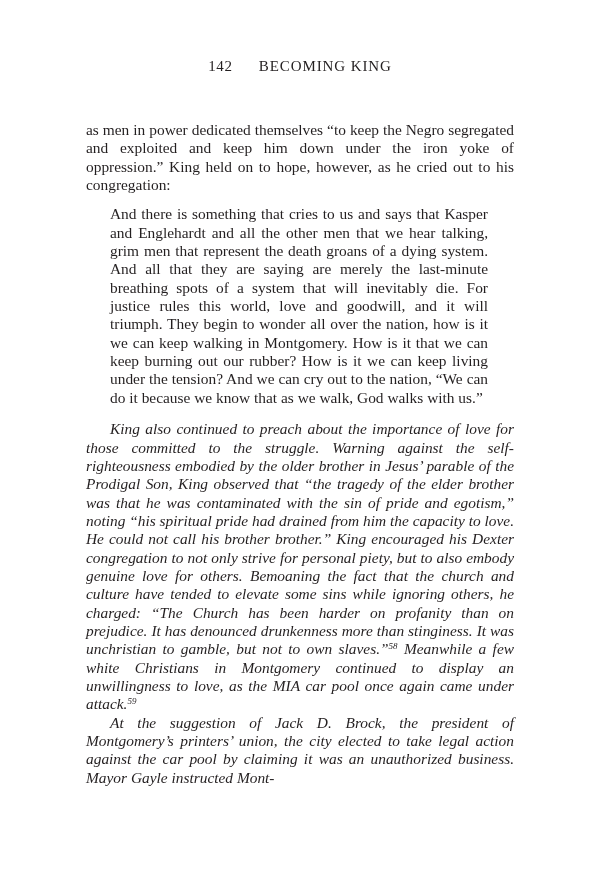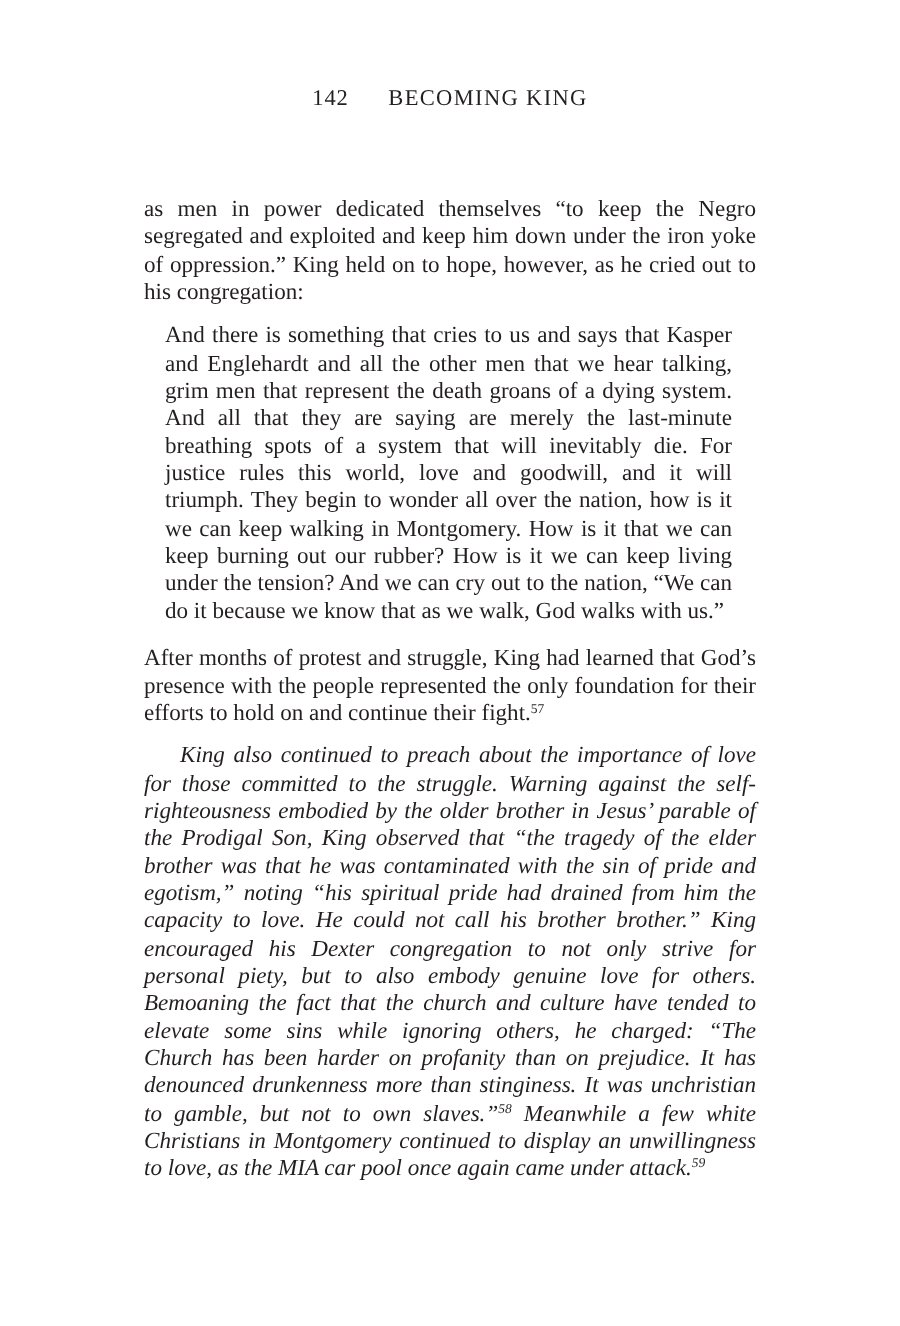--- a/index.html
+++ b/index.html
@@ -37,21 +37,21 @@
       position: absolute;
       top: 121px;
       left: 86px;
       width: 428px;
       font-size: 15.4px;
       line-height: 18.35px;
       text-align: justify;
       hyphens: manual;
     }
     .text-block p {
-      margin: 10px;
+      margin: 0;
     }
     .text-block p.indent {
       text-indent: 24px;
       font-style: italic;
     }
     .blockquote {
       margin: 11px 26px 13px 24px;
       text-align: justify;
     }
     .blockquote p {
@@ -71,17 +71,17 @@
   <span class="title">BECOMING KING</span>
 </div>
 
 <div class="text-block">
   <p>as men in power dedicated themselves “to keep the Negro segregated and exploited and keep him down under the iron yoke of oppression.” King held on to hope, however, as he cried out to his congregation:</p>
 
   <div class="blockquote">
     <p>And there is something that cries to us and says that Kasper and Englehardt and all the other men that we hear talking, grim men that represent the death groans of a dying system. And all that they are saying are merely the last-minute breathing spots of a system that will inevitably die. For justice rules this world, love and goodwill, and it will triumph. They begin to wonder all over the nation, how is it we can keep walking in Montgomery. How is it that we can keep burning out our rubber? How is it we can keep living under the tension? And we can cry out to the nation, “We can do it because we know that as we walk, God walks with us.”</p>
   </div>
 
-  <p><span>After months of protest and struggle, King had learned that God’s presence with the people represented the only foundation for their efforts to hold on and continue their fight.</span><sup>57</sup></p>
 
   <p class="indent"><span>King also continued to preach about the importance of love for those committed to the struggle. Warning against the self-righteousness embodied by the older brother in Jesus’ parable of the Prodigal Son, King observed that “the tragedy of the elder brother was that he was contaminated with the sin of pride and egotism,” noting “his spiritual pride had drained from him the capacity to love. He could not call his brother brother.” King encouraged his Dexter congregation to not only strive for personal piety, but to also embody genuine love for others. Bemoaning the fact that the church and culture have tended to elevate some sins while ignoring others, he charged: “The Church has been harder on profanity than on prejudice. It has denounced drunkenness more than stinginess. It was unchristian to gamble, but not to own slaves.”</span><sup>58</sup><span> Meanwhile a few white Christians in Montgomery continued to display an unwillingness to love, as the MIA car pool once again came under attack.</span><sup>59</sup></p>
 
+  <p class="indent">At the suggestion of Jack D. Brock, the president of Montgomery’s printers’ union, the city elected to take legal action against the car pool by claiming it was an unauthorized business. Mayor Gayle instructed Mont-</p>
 </div>
 
 </body></html>

